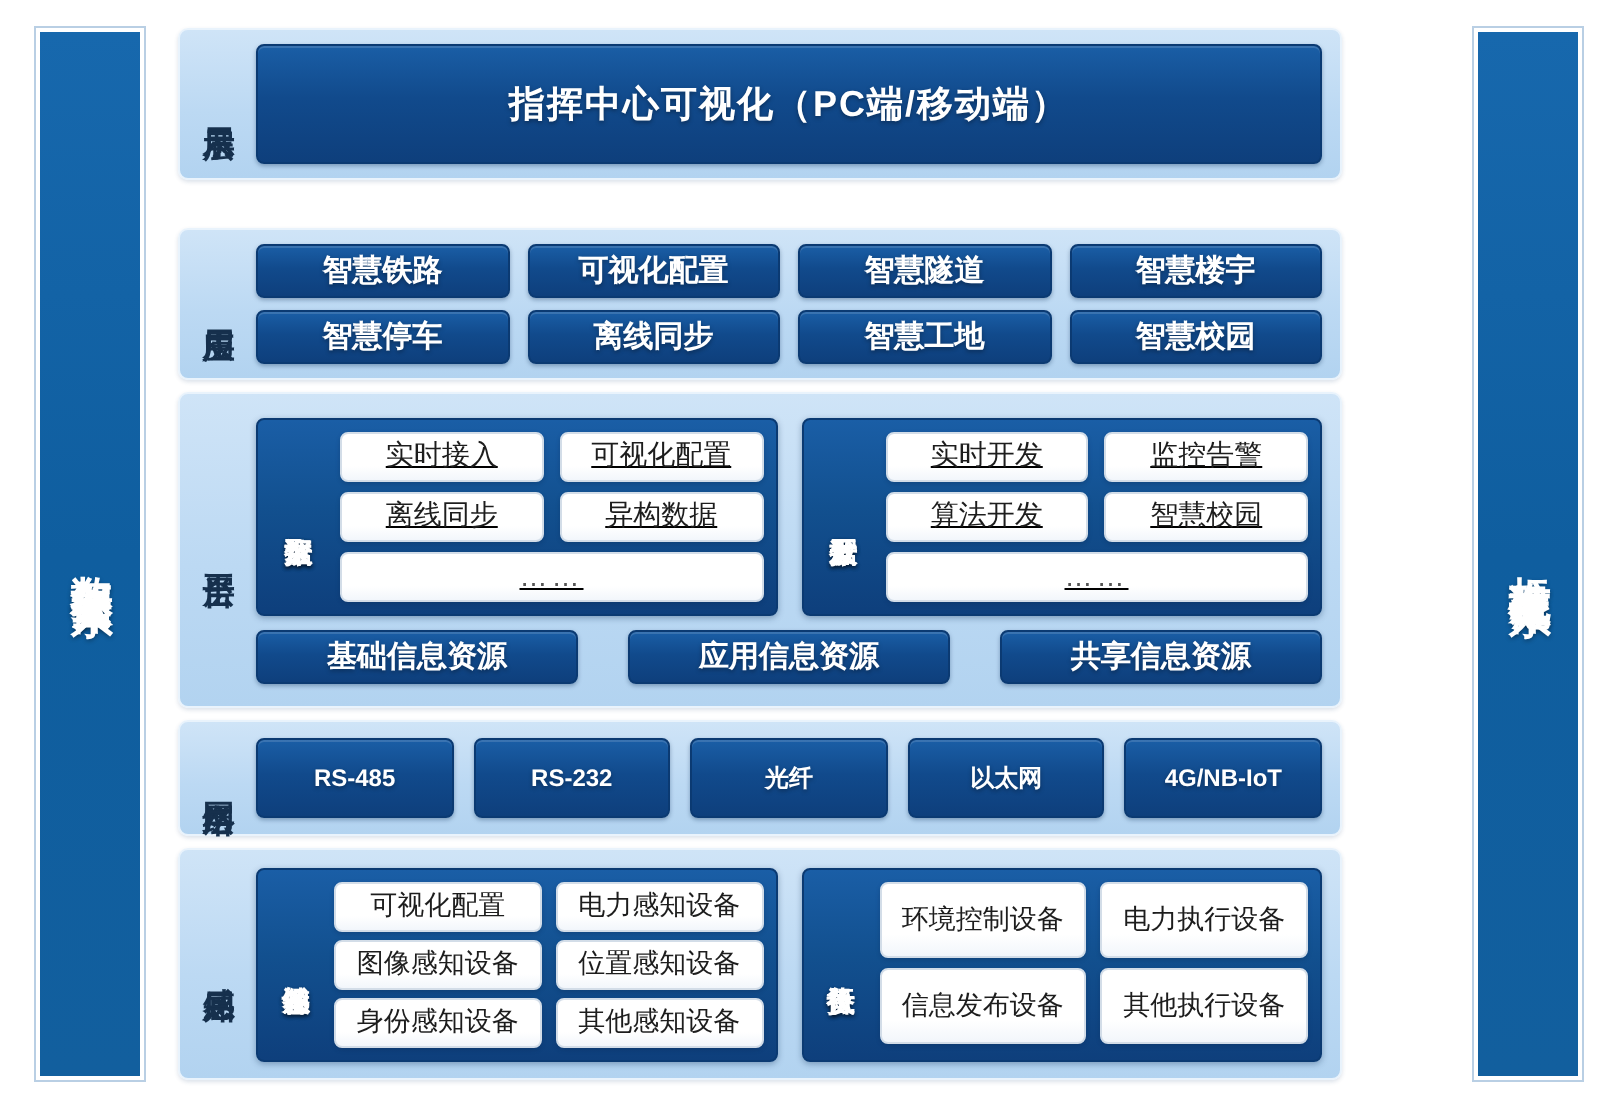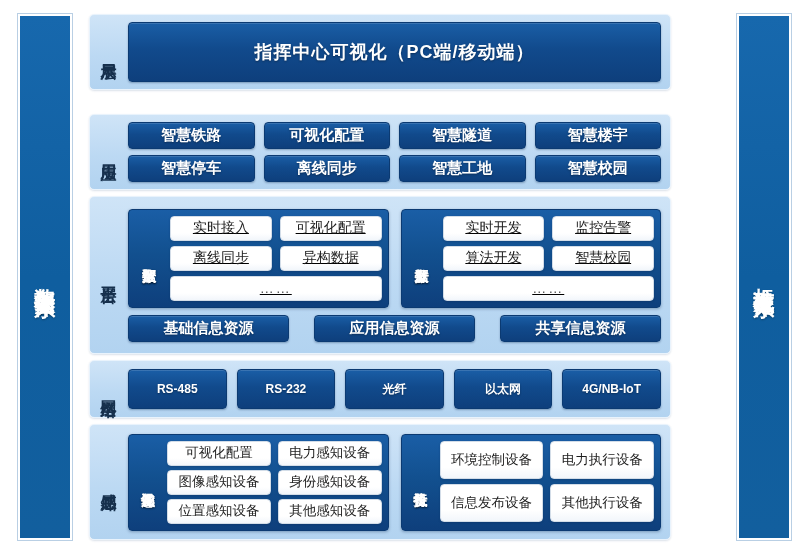--- a/index.html
+++ b/index.html
@@ -229,22 +229,22 @@
       <div class="layer-label">感知层</div>
       <div class="layer-body">
         <div class="sense-top">
 
           <div class="sense-panel sense-panel-a">
             <div class="sense-panel-title">感知设备</div>
             <div class="sense-grid sense-grid-a">
               <div class="chip-white">可视化配置</div>
               <div class="chip-white">电力感知设备</div>
               <div class="chip-white">图像感知设备</div>
+              <div class="chip-white">位置感知设备</div>
               <div class="chip-white">身份感知设备</div>
-              <div class="chip-white">位置感知设备</div>
               <div class="chip-white">其他感知设备</div>
             </div>
           </div>
 
           <div class="sense-panel sense-panel-b">
             <div class="sense-panel-title">执行设备</div>
             <div class="sense-grid sense-grid-b">
               <div class="chip-white">环境控制设备</div>
               <div class="chip-white">电力执行设备</div>
               <div class="chip-white">信息发布设备</div>

